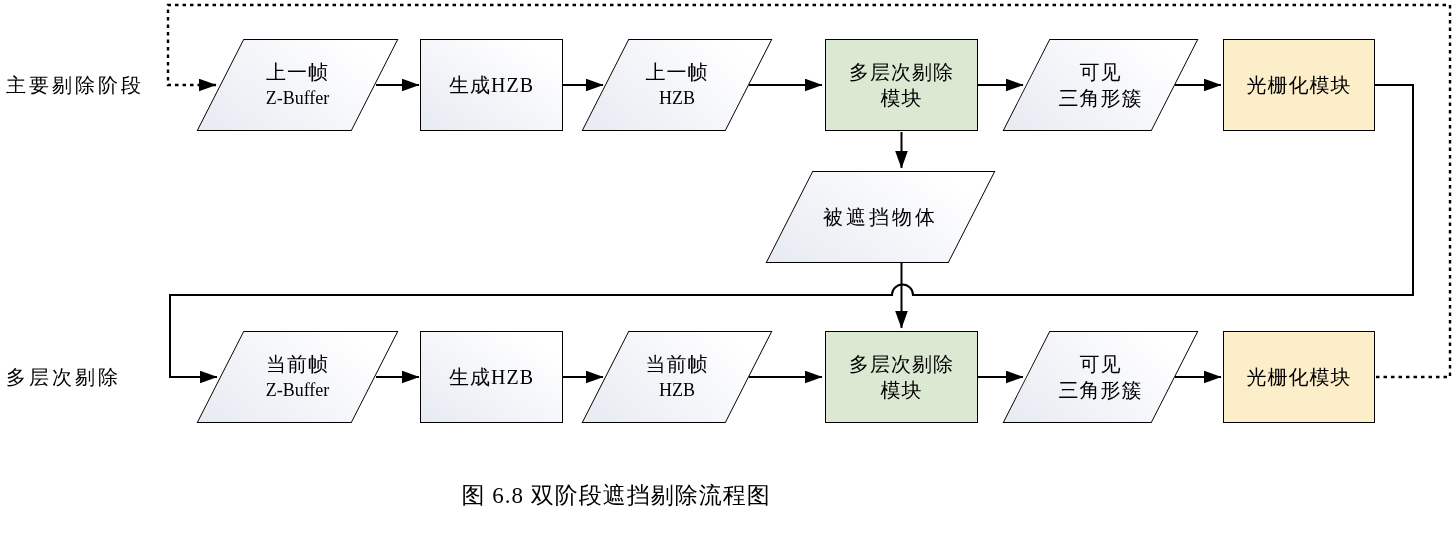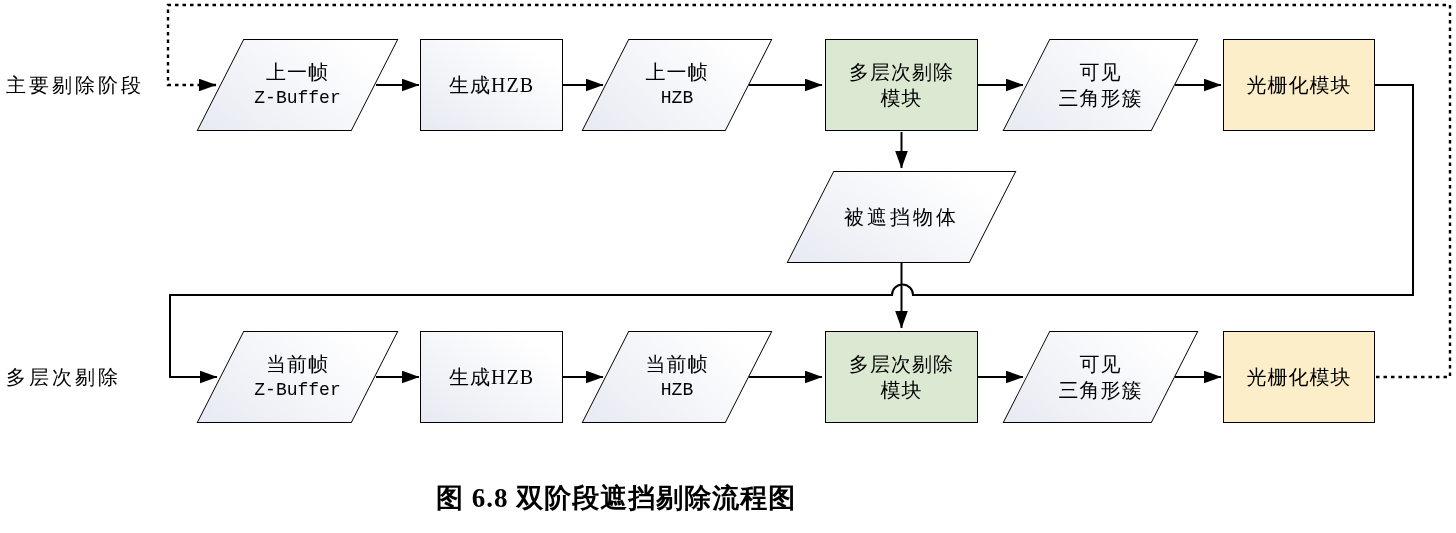--- a/index.html
+++ b/index.html
@@ -20,27 +20,27 @@
   .node{position:absolute;}
   .shape{position:absolute;inset:0;border:1.7px solid var(--stroke);
          background:linear-gradient(to bottom left,var(--io1) 15%,var(--io2) 100%);
          box-sizing:border-box;}
   .para .shape{transform:skewX(-27deg);}
   .module-green .shape{background:var(--green);}
   .module-orange .shape{background:var(--orange);}
   .label{position:absolute;inset:0;display:flex;flex-direction:column;
          justify-content:center;align-items:center;text-align:center;
          font-size:20px;line-height:26px;letter-spacing:1px;}
-  .label .latin{font-family:Liberation Mono, monospace;
+  .label .latin{font-family:Liberation Serif, serif;
                 font-size:18px;letter-spacing:0;}
   .wide-label .label{letter-spacing:3px;}
 
   .stage-label{position:absolute;font-size:20px;letter-spacing:3px;white-space:nowrap;}
   .caption{position:absolute;left:0;top:480px;width:1232px;text-align:center;
-           font-size:27px;font-weight:bold;letter-spacing:1px;}
+           font-size:23px;font-weight:normal;letter-spacing:1px;}
 </style>
 </head>
 <body>
 
 <div class="canvas">
 
   <svg class="wires" viewBox="0 0 1456 533">
     <defs>
       <marker id="ah" markerUnits="userSpaceOnUse" markerWidth="18" markerHeight="13" refX="17.5" refY="6.5" orient="auto">
         <path d="M0,0 L18,6.5 L0,13 Z" fill="#000"></path>
@@ -104,21 +104,21 @@
         <span>三角形簇</span>
       </div>
   </div>
   <div class="node module-orange" style="left:1223px;top:39px;width:152px;height:92px;">
     <div class="shape"></div>
     <div class="label">
         <span>光栅化模块</span>
       </div>
   </div>
 
-  <div class="node para wide-label" style="left:810px;top:171px;width:183px;height:92px;">
+  <div class="node para wide-label" style="left:789px;top:171px;width:183px;height:92px;">
     <div class="shape"></div>
     <div class="label">
         <span>被遮挡物体</span>
       </div>
   </div>
 
   <div class="node para" style="left:220px;top:331px;width:155px;height:92px;">
     <div class="shape"></div>
     <div class="label">
         <span>当前帧</span>

